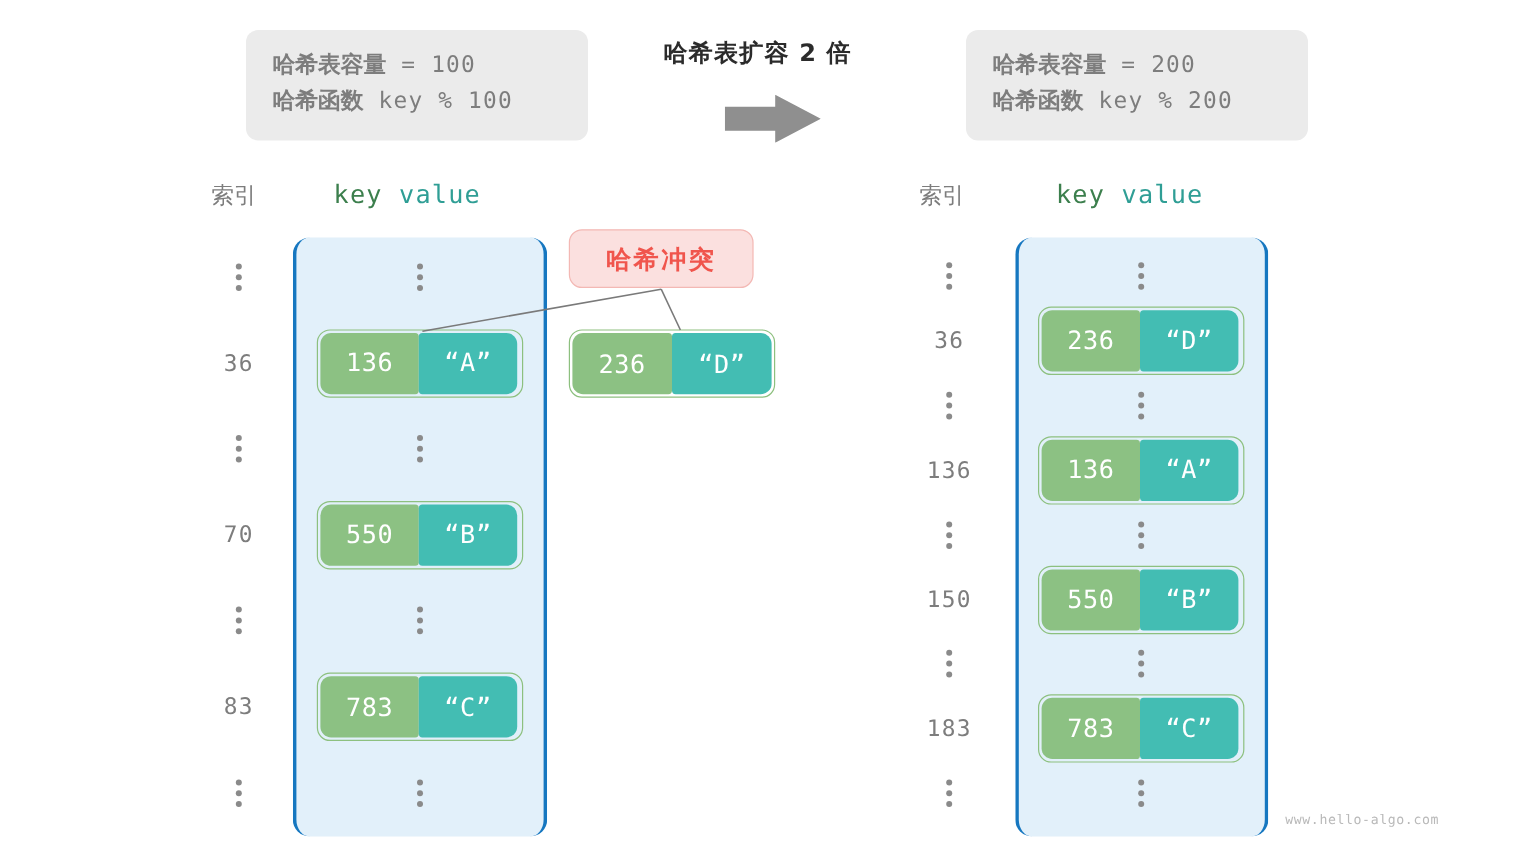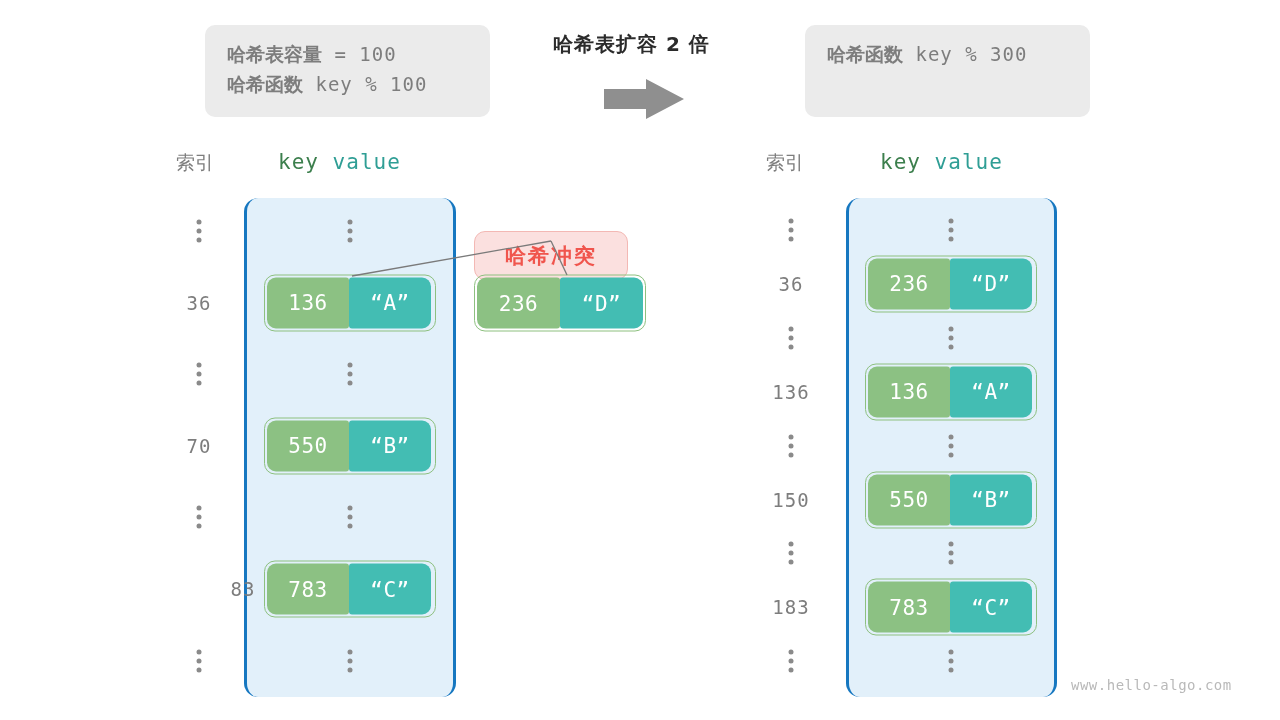--- a/index.html
+++ b/index.html
@@ -84,21 +84,21 @@
     color:#f0554d;font-weight:bold;font-size:21px;letter-spacing:2px;
     box-sizing:border-box;
   }
 
   
   .leader{position:absolute;left:0;top:0;width:1280px;height:720px;pointer-events:none;}
 
   
   .watermark{
     position:absolute;font-family:"DejaVu Sans Mono","Liberation Mono",monospace;
-    font-size:14px;color:#b9b9b9;white-space:nowrap;letter-spacing:0.5px;
+    font-size:11px;color:#b9b9b9;white-space:nowrap;letter-spacing:0.5px;
   }
 </style>
 </head>
 <body>
 
 <div id="stage">
 
   <div class="info-box" id="left-header-box" style="left:205px;top:25px;width:285px;height:92px;">
     <div class="info-line">
       <span class="lbl">哈希表容量</span>
@@ -113,22 +113,26 @@
   <div class="mid-title" style="left:553px;top:31px;">哈希表扩容 2 倍</div>
 
   <div class="arrow" style="left:604px;top:79px;width:80px;height:40px;">
     <svg width="80" height="40" viewBox="0 0 80 40">
       <polygon points="0,10 42,10 42,0 80,20 42,40 42,30 0,30" fill="#8f8f8f"></polygon>
     </svg>
   </div>
 
   <div class="info-box" id="right-header-box" style="left:805px;top:25px;width:285px;height:92px;">
     <div class="info-line">
+      <span class="lbl">哈希表容量</span>
+      <span class="mono">= 200</span>
+    </div>
+    <div class="info-line">
       <span class="lbl">哈希函数</span>
-      <span class="mono">key % 300</span>
+      <span class="mono">key % 200</span>
     </div>
   </div>
 
   <div class="cap-index" style="left:176px;top:150px;">索引</div>
   <div class="cap-kv" style="left:278px;top:150px;">
     <span class="k">key</span>
     <span class="v">value</span>
   </div>
 
   <div class="bucket" style="left:244px;top:198px;width:212px;height:499px;"></div>
@@ -167,38 +171,38 @@
       <div class="vdots" style="left: 199px; top: 517.4px;">
         <i></i>
         <i></i>
         <i></i>
       </div>
       <div class="vdots" style="left: 350px; top: 517.4px;">
         <i></i>
         <i></i>
         <i></i>
       </div>
-      <div class="idx" style="left: 199px; top: 589px; margin-left: 44px;">83</div>
+      <div class="idx" style="left: 199px; top: 589px;">83</div>
       <div class="entry" style="left: 350px; top: 589px; width: 172px; height: 57px;">
         <div class="cell key" style="width: 82px;">783</div>
         <div class="cell val" style="width: 82px;">“C”</div>
       </div>
       <div class="vdots" style="left: 199px; top: 660.6px;">
         <i></i>
         <i></i>
         <i></i>
       </div>
       <div class="vdots" style="left: 350px; top: 660.6px;">
         <i></i>
         <i></i>
         <i></i>
       </div>
     </div>
 
-  <div class="badge" style="left:474px;top:191px;width:154px;height:49px;margin-top:40px;">哈希冲突</div>
+  <div class="badge" style="left:474px;top:191px;width:154px;height:49px;">哈希冲突</div>
 
   <div class="entry" id="floating-entry" style="left:560px;top:303px;width:172px;height:57px;">
     <div class="cell key" style="width:84px;">236</div>
     <div class="cell val" style="width:84px;">“D”</div>
   </div>
 
   <svg class="leader">
     <line x1="551" y1="241" x2="352" y2="276" stroke="#7a7a7a" stroke-width="1.3"></line>
     <line x1="551" y1="241" x2="567" y2="275" stroke="#7a7a7a" stroke-width="1.3"></line>
   </svg>

